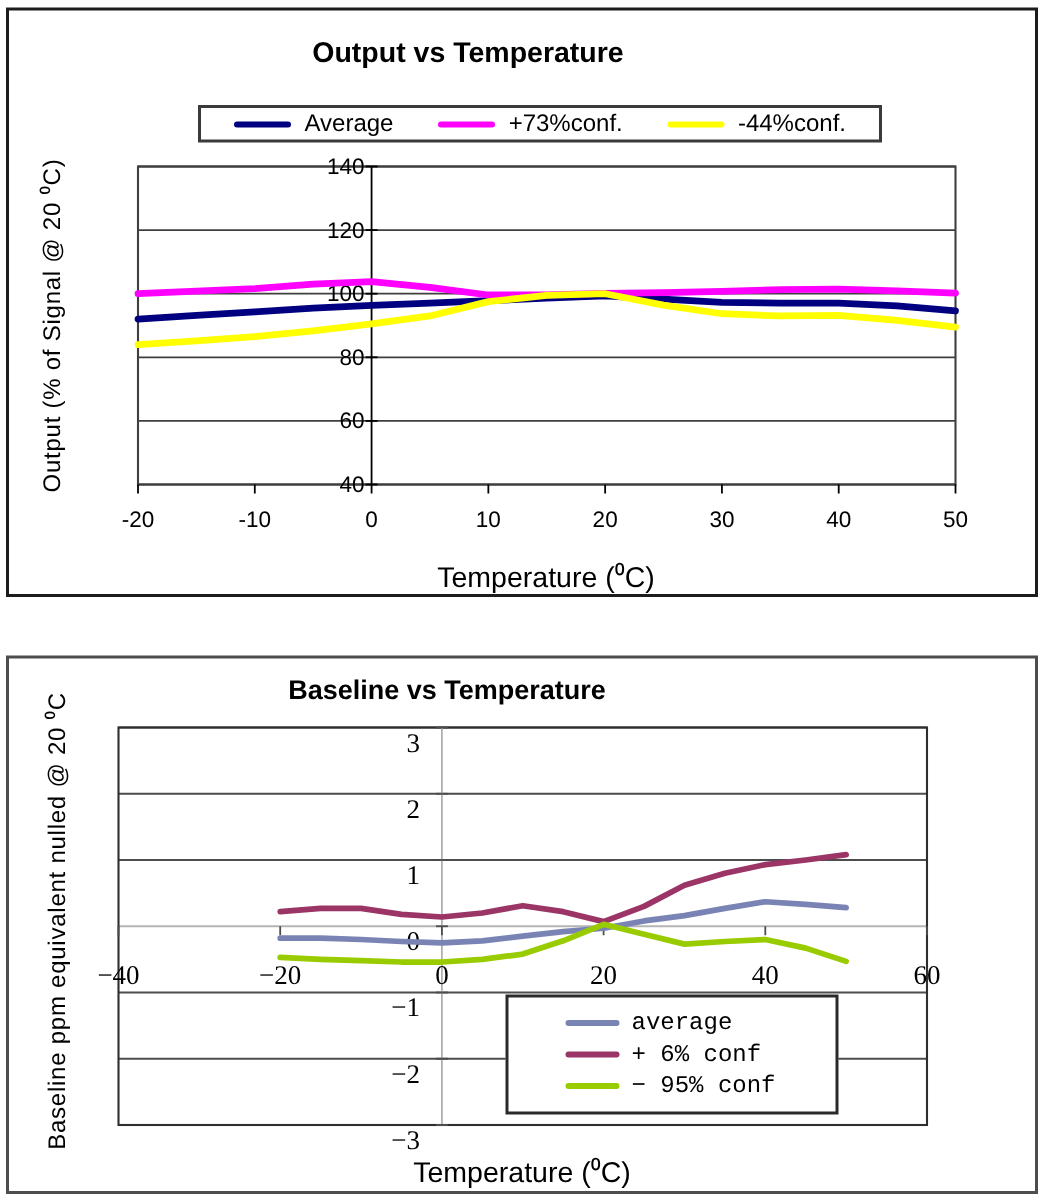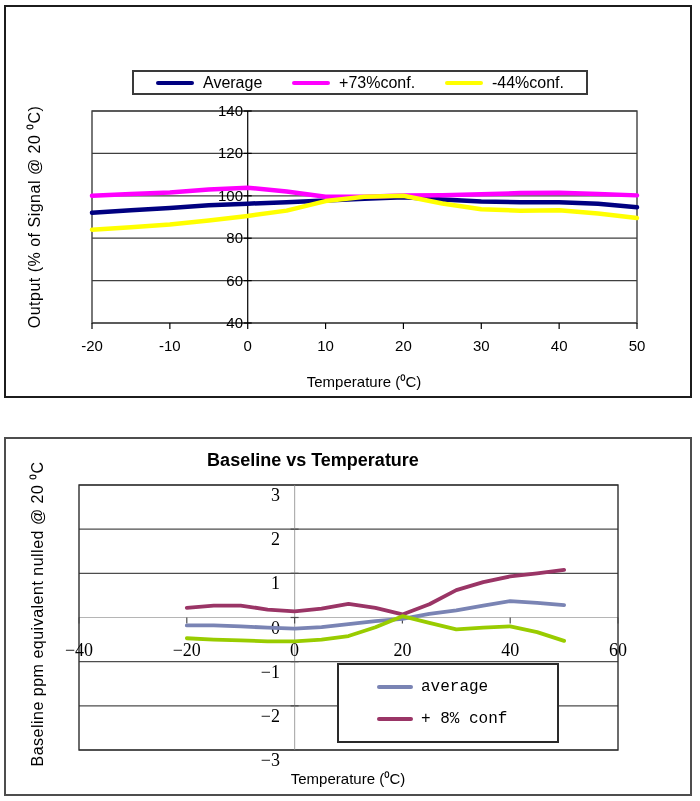--- a/index.html
+++ b/index.html
@@ -4,21 +4,21 @@
 <style>
   html,body{margin:0;padding:0;background:#fff;}
   .page{position:relative;width:700px;height:801px;background:#fff;overflow:hidden;
         font-family:"Liberation Sans",sans-serif;}
   .panel{position:absolute;background:#fff;box-sizing:border-box;}
   .panel-top{left:4px;top:5px;width:688px;height:393px;border:2px solid #1c1c1c;}
   .panel-bottom{left:4px;top:437px;width:688px;height:359px;border:2px solid #4d4d4d;}
   #chart-svg{position:absolute;left:0;top:0;z-index:2;pointer-events:none;}
   .txt{position:absolute;z-index:3;color:#000;white-space:nowrap;}
   .chart-title{font-weight:bold;font-size:19px;transform:translateX(-50%);}
-  .axis-title-x{font-size:15px;transform:translateX(-50%);}
+  .axis-title-x{font-size:19px;transform:translateX(-50%);}
   .axis-title-y{font-size:16px;transform:translate(-50%,-50%) rotate(-90deg);letter-spacing:0.5px;}
   .legend-top{position:absolute;z-index:3;left:132px;top:70px;width:456px;height:25px;
       background:#fff;border:2px solid #3a3a3a;box-sizing:border-box;
       display:flex;align-items:center;justify-content:space-between;padding:0 22px;}
   .legend-top .item{display:flex;align-items:center;gap:9px;font-size:16px;}
   .sample{display:inline-block;width:38px;height:4px;border-radius:2px;}
   .legend-bottom{position:absolute;z-index:3;left:337px;top:663px;width:222px;height:80px;
       background:#fff;border:2px solid #2a2a2a;box-sizing:border-box;
       display:flex;flex-direction:column;justify-content:space-around;padding:6px 0 6px 38px;
       font-family:"Liberation Mono",monospace;font-size:16px;}
@@ -106,48 +106,53 @@
       <text x="186.8" y="656" text-anchor="middle" fill="#000" font-family="&quot;Liberation Serif&quot;,serif" font-size="18">−20</text>
       <text x="294.6" y="656" text-anchor="middle" fill="#000" font-family="&quot;Liberation Serif&quot;,serif" font-size="18">0</text>
       <text x="402.4" y="656" text-anchor="middle" fill="#000" font-family="&quot;Liberation Serif&quot;,serif" font-size="18">20</text>
       <text x="510.2" y="656" text-anchor="middle" fill="#000" font-family="&quot;Liberation Serif&quot;,serif" font-size="18">40</text>
       <text x="618" y="656" text-anchor="middle" fill="#000" font-family="&quot;Liberation Serif&quot;,serif" font-size="18">60</text>
       <polyline points="186.8,625.45 213.75,625.45 240.7,626.3333333333334 267.65,627.6583333333333 294.6,628.5416666666666 321.55,627.2166666666667 348.5,624.125 375.45,621.0333333333333 402.4,618.825 429.35,613.9666666666667 456.3,610.4333333333333 483.25,605.575 510.2,601.1583333333333 537.15,602.925 564.1,605.1333333333333" fill="none" stroke="#7A84B4" stroke-width="3.8" stroke-linejoin="round" stroke-linecap="round"></polyline>
       <polyline points="186.8,607.7833333333333 213.75,605.575 240.7,605.575 267.65,609.55 294.6,611.3166666666666 321.55,608.6666666666666 348.5,603.8083333333334 375.45,607.7833333333333 402.4,614.4083333333333 429.35,604.25 456.3,590.1166666666667 483.25,582.1666666666666 510.2,576.425 537.15,573.3333333333334 564.1,569.8" fill="none" stroke="#9A3566" stroke-width="3.8" stroke-linejoin="round" stroke-linecap="round"></polyline>
       <polyline points="186.8,638.2583333333333 213.75,639.5833333333334 240.7,640.4666666666667 267.65,641.35 294.6,641.35 321.55,639.5833333333334 348.5,636.05 375.45,627.2166666666667 402.4,616.175 429.35,622.8 456.3,629.425 483.25,627.6583333333333 510.2,626.3333333333334 537.15,632.075 564.1,640.9083333333333" fill="none" stroke="#99CC00" stroke-width="3.8" stroke-linejoin="round" stroke-linecap="round"></polyline>
     </svg>
 
+  <div class="txt chart-title" style="left:312px;top:25px;">Output vs Temperature</div>
 
   <div class="legend-top">
     <div class="item">
       <span class="sample" style="background: rgb(0, 0, 128);"></span>
       <span>Average</span>
     </div>
     <div class="item">
       <span class="sample" style="background: rgb(255, 0, 255);"></span>
       <span>+73%conf.</span>
     </div>
     <div class="item">
       <span class="sample" style="background: rgb(255, 255, 0);"></span>
       <span>-44%conf.</span>
     </div>
   </div>
 
   <div class="txt axis-title-x" style="left:364px;top:371px;">Temperature (⁰C)</div>
   <div class="txt axis-title-y" style="left:34px;top:217px;">Output (% of Signal @ 20 ⁰C)</div>
 
-  <div class="txt chart-title" style="left:313px;top:450px;font-size:18px;">Baseline vs Temperature</div>
+  <div class="txt chart-title" style="left:298px;top:450px;font-size:18px;">Baseline vs Temperature</div>
 
   <div class="txt axis-title-x" style="left:348px;top:768px;">Temperature (⁰C)</div>
   <div class="txt axis-title-y" style="left:37px;top:614px;">Baseline ppm equivalent nulled @ 20 ⁰C</div>
 
   <div class="legend-bottom">
     <div class="item">
       <span class="sample" style="background: rgb(122, 132, 180);"></span>
       <span>average</span>
     </div>
     <div class="item">
       <span class="sample" style="background: rgb(154, 53, 102);"></span>
-      <span>+ 8% conf</span>
+      <span>+ 6% conf</span>
+    </div>
+    <div class="item">
+      <span class="sample" style="background: rgb(153, 204, 0);"></span>
+      <span>− 95% conf</span>
     </div>
   </div>
 
 </div>
 
 </body></html>

